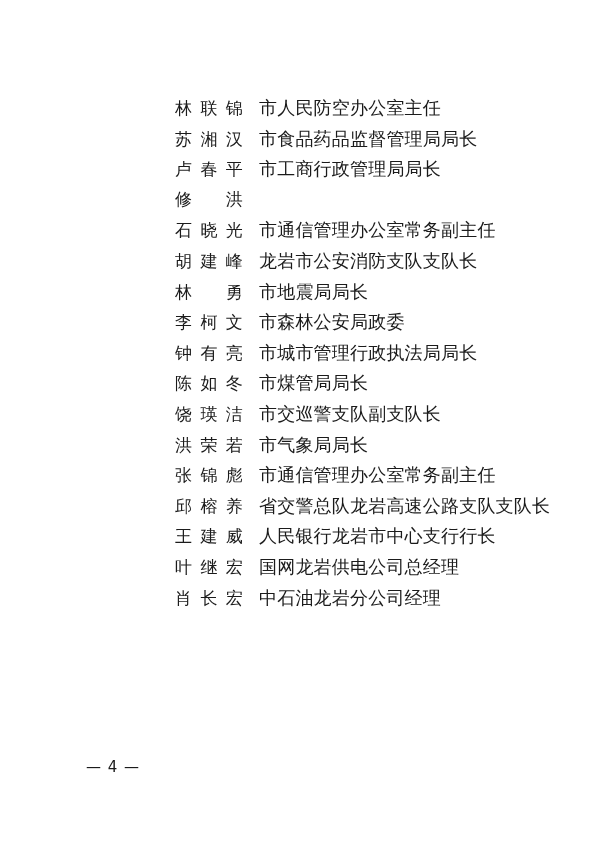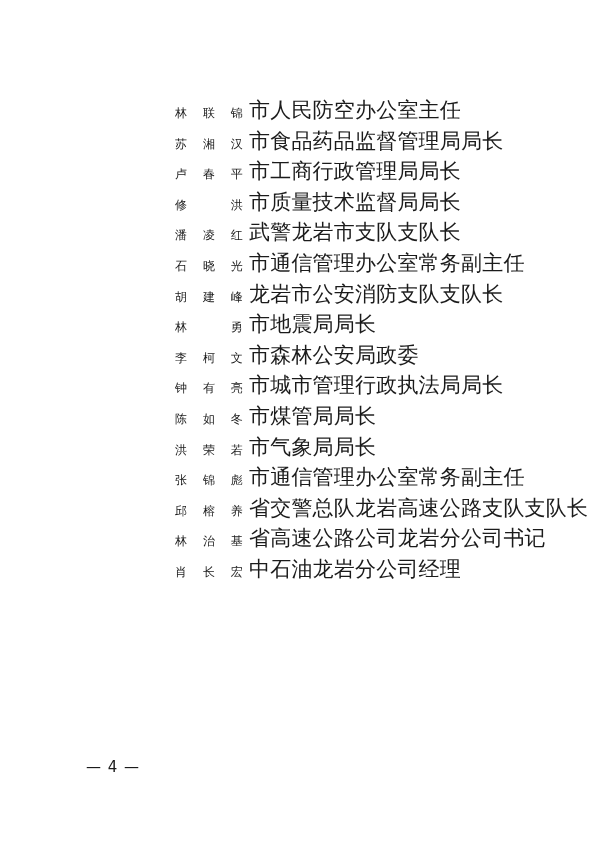--- a/index.html
+++ b/index.html
@@ -33,25 +33,25 @@
     height: 30.6px;
     font-size: 16.5px;
     letter-spacing: 0.2px;
     white-space: nowrap;
   }
   .entry .name {
     width: 68px;
     flex: 0 0 68px;
     text-align: justify;
     text-align-last: justify;
-    font-size: 12px;
+    font-size: 17px;
   }
   .entry .title {
-    margin-left: 6px;
-    font-size: 21px;
+    margin-left: 16px;
+    font-size: 18px;
   }
   .page-number {
     position: absolute;
     left: 86px;
     top: 758px;
     font-size: 15px;
     letter-spacing: 1px;
     color: #1b1b1b;
   }
 </style>
@@ -72,27 +72,22 @@
       <span class="title">市食品药品监督管理局局长</span>
     </div>
 
     <div class="entry">
       <span class="name">卢春平</span>
       <span class="title">市工商行政管理局局长</span>
     </div>
 
     <div class="entry">
       <span class="name">修　洪</span>
-      <span class="title">市质量技术监督局局长</span>
     </div>
 
-    <div class="entry">
-      <span class="name">潘凌红</span>
-      <span class="title">武警龙岩市支队支队长</span>
-    </div>
 
     <div class="entry">
       <span class="name">石晓光</span>
       <span class="title">市通信管理办公室常务副主任</span>
     </div>
 
     <div class="entry">
       <span class="name">胡建峰</span>
       <span class="title">龙岩市公安消防支队支队长</span>
     </div>
@@ -112,42 +107,50 @@
       <span class="name">钟有亮</span>
       <span class="title">市城市管理行政执法局局长</span>
     </div>
 
 
     <div class="entry">
       <span class="name">陈如冬</span>
       <span class="title">市煤管局局长</span>
     </div>
 
+    <div class="entry">
+      <span class="name">饶瑛洁</span>
+      <span class="title">市交巡警支队副支队长</span>
+    </div>
 
     <div class="entry">
       <span class="name">洪荣若</span>
       <span class="title">市气象局局长</span>
     </div>
 
     <div class="entry">
       <span class="name">张锦彪</span>
       <span class="title">市通信管理办公室常务副主任</span>
     </div>
 
     <div class="entry">
       <span class="name">邱榕养</span>
       <span class="title">省交警总队龙岩高速公路支队支队长</span>
     </div>
 
-
+    <div class="entry">
+      <span class="name">王建威</span>
+      <span class="title">人民银行龙岩市中心支行行长</span>
+    </div>
 
     <div class="entry">
-      <span class="name">林治基</span>
-      <span class="title">省高速公路公司龙岩分公司书记</span>
+      <span class="name">叶继宏</span>
+      <span class="title">国网龙岩供电公司总经理</span>
     </div>
+
 
 
     <div class="entry">
       <span class="name">肖长宏</span>
       <span class="title">中石油龙岩分公司经理</span>
     </div>
 
 
   </div>
 

